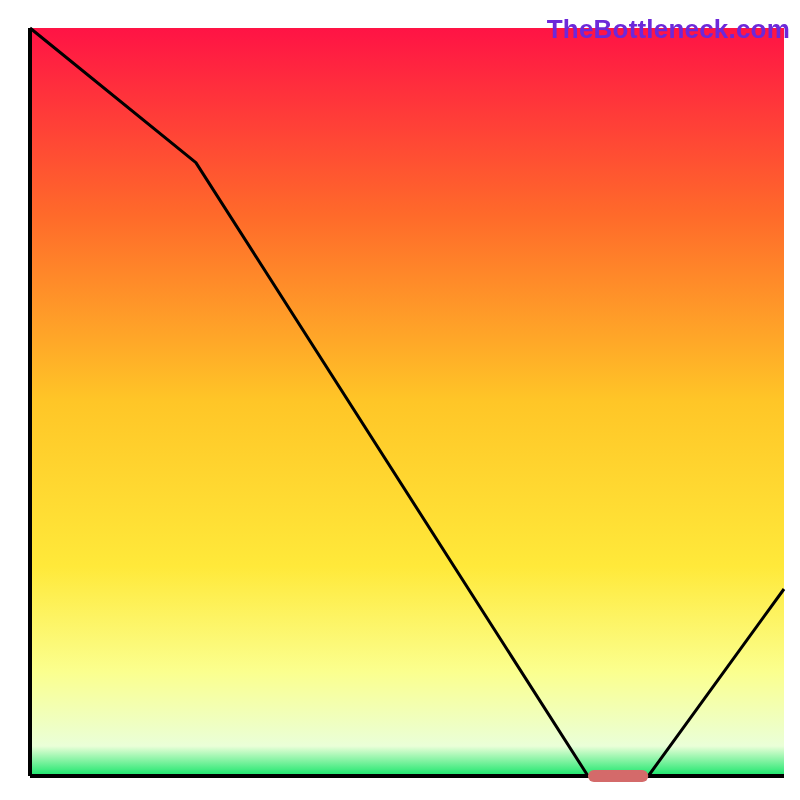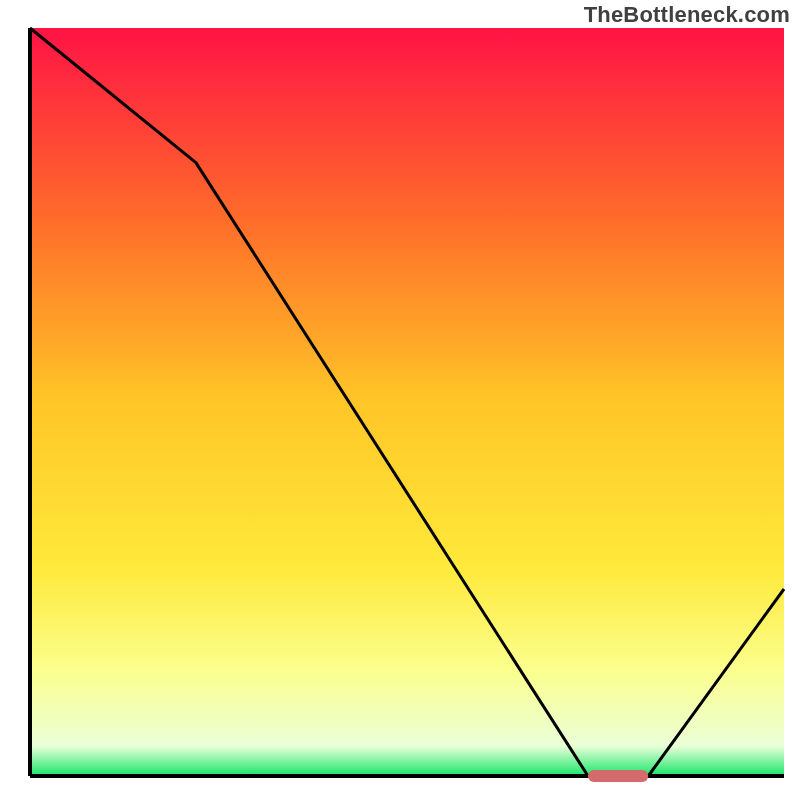--- a/index.html
+++ b/index.html
@@ -10,25 +10,25 @@
     background: #ffffff;
     font-family: Arial, Helvetica, sans-serif;
   }
   .container {
     position: relative;
     width: 800px;
     height: 800px;
   }
   .watermark {
     position: absolute;
-    top: 2px;
+    top: 14px;
     right: 10px;
-    font-size: 22px;
+    font-size: 26px;
     font-weight: 600;
-    color: #404040;
+    color: #6d28d9;
     letter-spacing: 0.2px;
   }
   svg {
     display: block;
   }
 </style>
 </head>
 <body>
 
 <div class="container">

